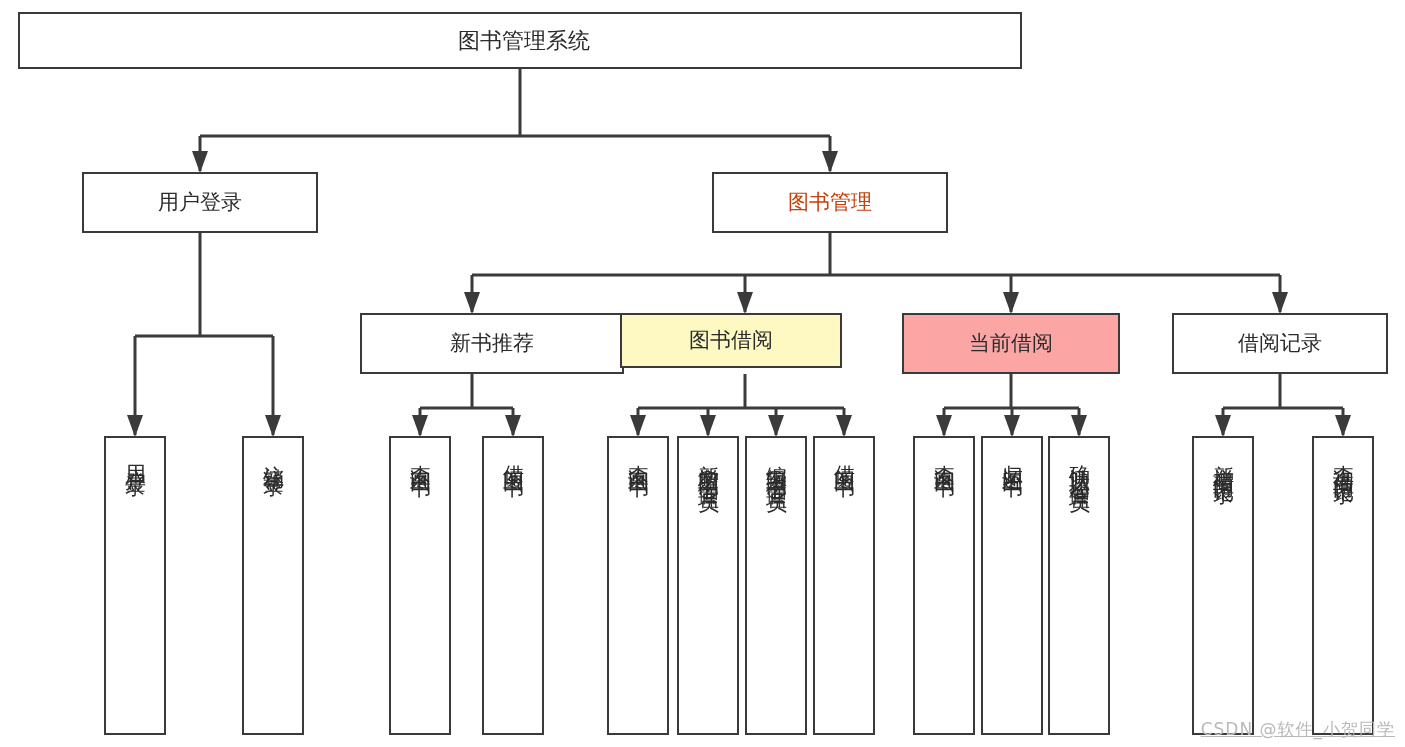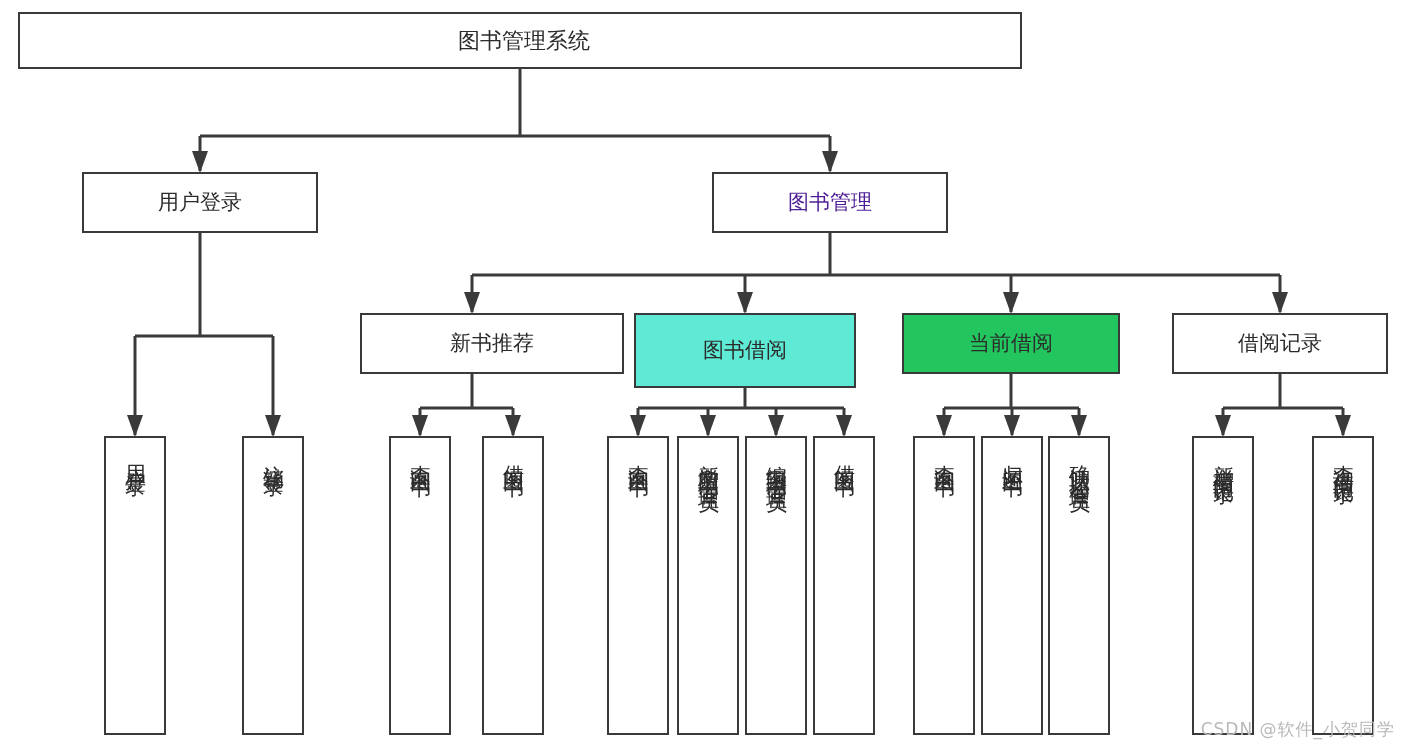--- a/index.html
+++ b/index.html
@@ -15,21 +15,21 @@
   .node.leaf{align-items:flex-start;justify-content:center;padding-top:10px;}
   .node.leaf .label{
       font-size:21px;
       writing-mode:vertical-rl;
       text-orientation:upright;
       letter-spacing:4px;
       line-height:1.0;
       white-space:nowrap;
   }
   #watermark{position:absolute;right:10px;bottom:6px;font-size:17px;color:#b9b9b9;
-             letter-spacing:1px;white-space:nowrap;pointer-events:none;}
+             letter-spacing:1px;white-space:nowrap;pointer-events:none;text-decoration:underline;}
 </style>
 </head>
 <body>
 
 <div id="diagram-root">
   <svg id="connectors" viewBox="0 0 1405 747" xmlns="http://www.w3.org/2000/svg">
       <line x1="520" y1="69" x2="520" y2="136" stroke="#3a3a3a" stroke-width="3"></line>
       <line x1="200" y1="136" x2="830" y2="136" stroke="#3a3a3a" stroke-width="3"></line>
       <line x1="200" y1="136" x2="200" y2="171" stroke="#3a3a3a" stroke-width="3"></line>
       <path d="M 192 151 L 208 151 L 200 173 Z" fill="#3a3a3a"></path>
@@ -83,29 +83,29 @@
       <path d="M 1335 415 L 1351 415 L 1343 437 Z" fill="#3a3a3a"></path>
     </svg>
   <div id="nodes-layer">
       <div class="node horiz root" style="left: 18px; top: 12px; width: 1004px; height: 57px; border-color: rgb(58, 58, 58); background: rgb(255, 255, 255); padding-left: 8px;">
         <span class="label" style="color: rgb(43, 43, 43);">图书管理系统</span>
       </div>
       <div class="node horiz" style="left: 82px; top: 172px; width: 236px; height: 61px; border-color: rgb(58, 58, 58); background: rgb(255, 255, 255);">
         <span class="label" style="color: rgb(43, 43, 43);">用户登录</span>
       </div>
       <div class="node horiz" style="left: 712px; top: 172px; width: 236px; height: 61px; border-color: rgb(58, 58, 58); background: rgb(255, 255, 255);">
-        <span class="label" style="color: #4c1d95;">图书管理</span>
+        <span class="label" style="color: #c2410c;">图书管理</span>
       </div>
       <div class="node horiz" style="left: 360px; top: 313px; width: 264px; height: 61px; border-color: rgb(58, 58, 58); background: rgb(255, 255, 255);">
         <span class="label" style="color: rgb(43, 43, 43);">新书推荐</span>
       </div>
-      <div class="node horiz" style="left: 634px; top: 313px; width: 222px; height: 75px; border-color: rgb(58, 58, 58); background: #5eead4;">
+      <div class="node horiz" style="left: 620px; top: 313px; width: 222px; height: 55px; border-color: rgb(58, 58, 58); background: #fef9c3;">
         <span class="label" style="color: rgb(43, 43, 43);">图书借阅</span>
       </div>
-      <div class="node horiz" style="left: 902px; top: 313px; width: 218px; height: 61px; border-color: rgb(58, 58, 58); background: #22c55e;">
+      <div class="node horiz" style="left: 902px; top: 313px; width: 218px; height: 61px; border-color: rgb(58, 58, 58); background: #fca5a5;">
         <span class="label" style="color: rgb(43, 43, 43);">当前借阅</span>
       </div>
       <div class="node horiz" style="left: 1172px; top: 313px; width: 216px; height: 61px; border-color: rgb(58, 58, 58); background: rgb(255, 255, 255);">
         <span class="label" style="color: rgb(43, 43, 43);">借阅记录</span>
       </div>
       <div class="node leaf" style="left: 104px; top: 436px; width: 62px; height: 299px; border-color: rgb(58, 58, 58); background: rgb(255, 255, 255);">
         <span class="label" style="color: rgb(43, 43, 43);">用户登录</span>
       </div>
       <div class="node leaf" style="left: 242px; top: 436px; width: 62px; height: 299px; border-color: rgb(58, 58, 58); background: rgb(255, 255, 255);">
         <span class="label" style="color: rgb(43, 43, 43);">注销登录</span>

